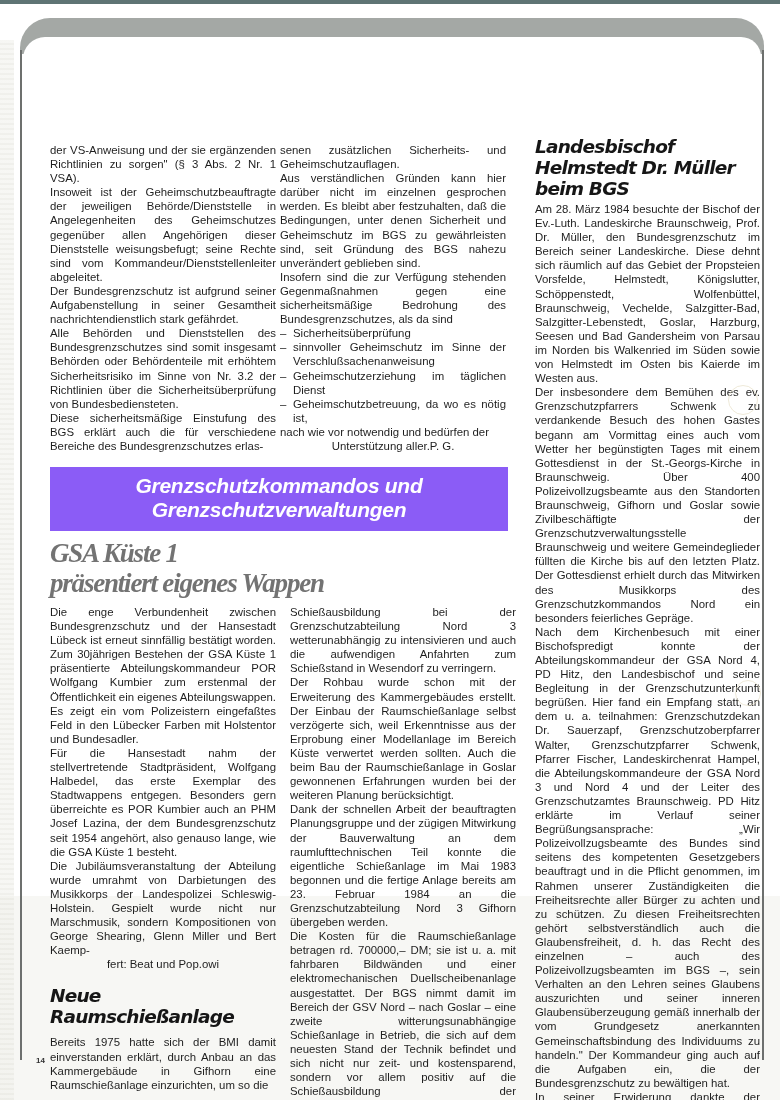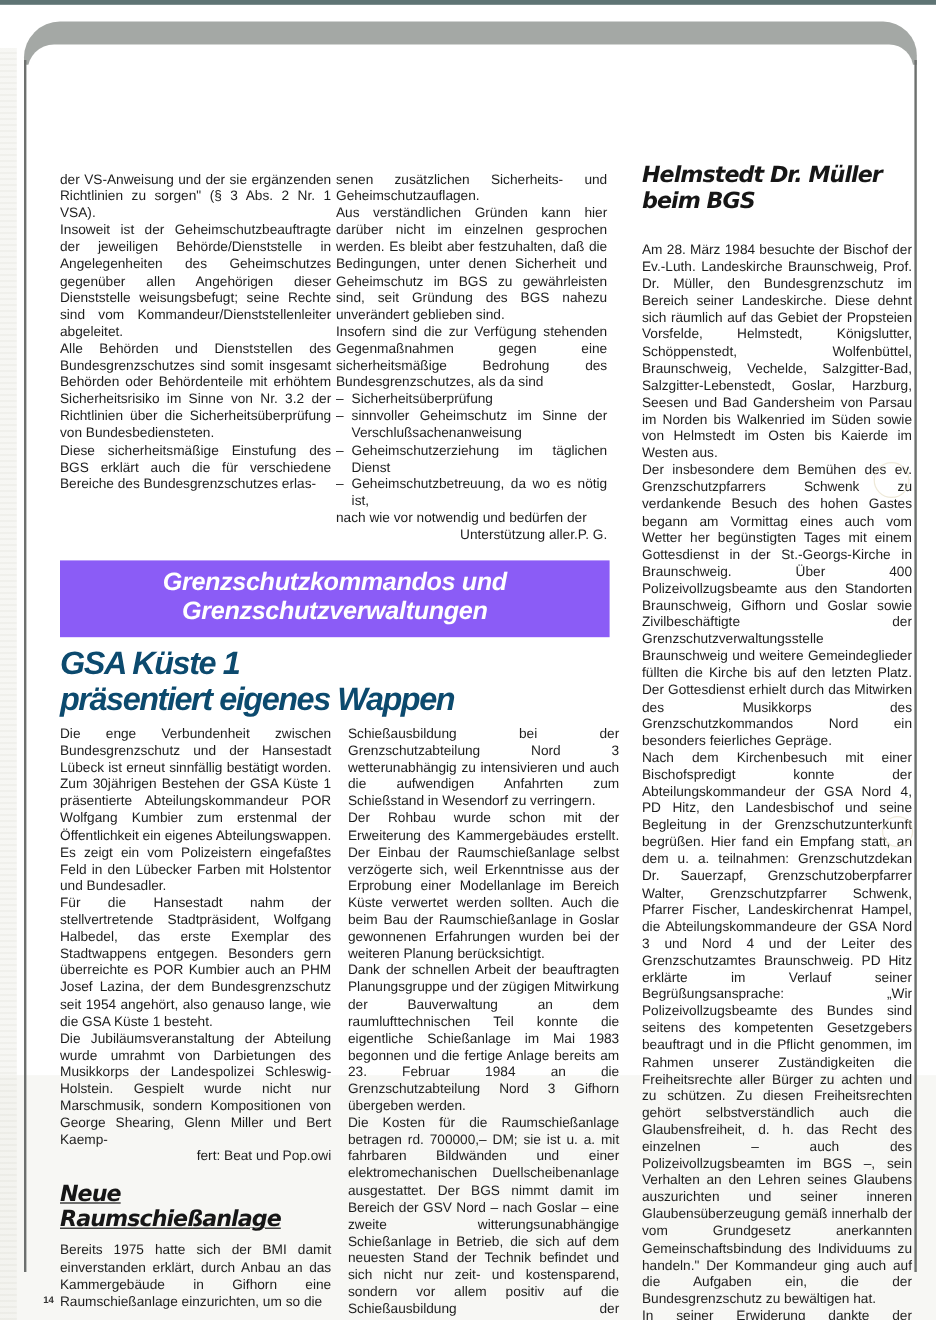--- a/index.html
+++ b/index.html
@@ -55,61 +55,60 @@
   .col-a { left: 50px; top: 143px; width: 226px; }
   .col-b { left: 280px; top: 143px; width: 226px; }
   .col-c { left: 535px; top: 136px; width: 225px; }
   .col-d { left: 50px; top: 605px; width: 226px; }
   .col-e { left: 290px; top: 605px; width: 226px; }
 
   .dash-list { list-style: none; margin: 0; padding: 0; }
   .dash-list li { position: relative; padding-left: 13px; }
   .dash-list li::before { content: "\2013"; position: absolute; left: 0; top: 0; }
 
-  .sig-line { display: flex; justify-content: flex-end; }
+  .sig-line { display: flex; justify-content: center; }
 
   .section-bar {
     position: absolute; left: 50px; top: 467px; width: 458px; height: 64px;
     background: #8b5cf6;
     color: #ffffff;
     text-align: center;
     font-weight: bold; font-style: italic;
     font-size: 21px; line-height: 24px;
     padding-top: 7px; box-sizing: border-box;
     letter-spacing: -0.3px;
   }
   .headline-big {
     position: absolute; left: 50px; top: 538px; width: 470px;
-    font-family: Liberation Sans, sans-serif;
+    font-family: Liberation Serif, serif;
     font-weight: bold; font-style: italic;
     font-size: 27px; line-height: 30px;
     letter-spacing: -1.2px;
-    color: #0c4a6e;
+    color: #737373;
   }
   .headline-c {
     position: absolute; left: 535px; top: 136px; width: 230px;
     font-family: "DejaVu Sans", sans-serif;
     font-weight: bold; font-style: italic;
     font-size: 18.5px; line-height: 21px;
     letter-spacing: -0.8px;
     color: #161616;
   }
   .col-c-body { left: 535px; top: 202px; }
   .headline-small {
     font-family: "DejaVu Sans", sans-serif;
     font-weight: bold; font-style: italic;
     font-size: 18.5px; line-height: 21px;
     letter-spacing: -0.8px;
     text-align: left;
     margin: 14px 0 8px 0;
     color: #161616;
-    text-decoration: underline;
   }
   .page-number {
-    position: absolute; left: 36px; top: 1079px;
+    position: absolute; left: 36px; top: 1056px;
     font-size: 8px; font-weight: bold; color: #333;
   }
   .stain {
     position: absolute; border-radius: 50%;
     border: 1px solid #e7e0c8; opacity: .7;
   }
 </style>
 </head>
 <body>
 
@@ -118,20 +117,21 @@
   <div class="left-speckle"></div>
 
   <div class="banner-full"></div>
   <div class="banner-full-inner"></div>
   <div class="frame-line-left"></div>
   <div class="frame-line-right"></div>
 
   <div class="col col-a">
     <p>der VS-Anweisung und der sie ergänzenden Richtlinien zu sorgen" (§ 3 Abs. 2 Nr. 1 VSA).</p>
     <p>Insoweit ist der Geheimschutzbeauftragte der jeweiligen Behörde/Dienststelle in Angelegenheiten des Geheimschutzes gegenüber allen Angehörigen dieser Dienststelle weisungsbefugt; seine Rechte sind vom Kommandeur/Dienststellenleiter abgeleitet.</p>
+    <p>Der Bundesgrenzschutz ist aufgrund seiner Aufgabenstellung in seiner Gesamtheit nachrichtendienstlich stark gefährdet.</p>
     <p>Alle Behörden und Dienststellen des Bundesgrenzschutzes sind somit insgesamt Behörden oder Behördenteile mit erhöhtem Sicherheitsrisiko im Sinne von Nr. 3.2 der Richtlinien über die Sicherheitsüberprüfung von Bundesbediensteten.</p>
     <p>Diese sicherheitsmäßige Einstufung des BGS erklärt auch die für verschiedene Bereiche des Bundesgrenzschutzes erlas-</p>
   </div>
 
   <div class="col col-b">
     <p>senen zusätzlichen Sicherheits- und Geheimschutzauflagen.</p>
     <p>Aus verständlichen Gründen kann hier darüber nicht im einzelnen gesprochen werden. Es bleibt aber festzuhalten, daß die Bedingungen, unter denen Sicherheit und Geheimschutz im BGS zu gewährleisten sind, seit Gründung des BGS nahezu unverändert geblieben sind.</p>
     <p>Insofern sind die zur Verfügung stehenden Gegenmaßnahmen gegen eine sicherheitsmäßige Bedrohung des Bundesgrenzschutzes, als da sind</p>
     <ul class="dash-list">
       <li>Sicherheitsüberprüfung</li>
@@ -172,20 +172,21 @@
   </div>
 
   <div class="col col-e">
     <p>Schießausbildung bei der Grenzschutzabteilung Nord 3 wetterunabhängig zu intensivieren und auch die aufwendigen Anfahrten zum Schießstand in Wesendorf zu verringern.</p>
     <p>Der Rohbau wurde schon mit der Erweiterung des Kammergebäudes erstellt. Der Einbau der Raumschießanlage selbst verzögerte sich, weil Erkenntnisse aus der Erprobung einer Modellanlage im Bereich Küste verwertet werden sollten. Auch die beim Bau der Raumschießanlage in Goslar gewonnenen Erfahrungen wurden bei der weiteren Planung berücksichtigt.</p>
     <p>Dank der schnellen Arbeit der beauftragten Planungsgruppe und der zügigen Mitwirkung der Bauverwaltung an dem raumlufttechnischen Teil konnte die eigentliche Schießanlage im Mai 1983 begonnen und die fertige Anlage bereits am 23. Februar 1984 an die Grenzschutzabteilung Nord 3 Gifhorn übergeben werden.</p>
     <p>Die Kosten für die Raumschießanlage betragen rd. 700000,– DM; sie ist u. a. mit fahrbaren Bildwänden und einer elektromechanischen Duellscheibenanlage ausgestattet. Der BGS nimmt damit im Bereich der GSV Nord – nach Goslar – eine zweite witterungsunabhängige Schießanlage in Betrieb, die sich auf dem neuesten Stand der Technik befindet und sich nicht nur zeit- und kostensparend, sondern vor allem positiv auf die Schießausbildung der Polizeivollzugsbeamten auswirken wird.</p>
   </div>
 
   <div class="headline-c">
+    <div>Landesbischof</div>
     <div>Helmstedt Dr. Müller</div>
     <div>beim BGS</div>
   </div>
   <div class="col col-c col-c-body">
     <p>Am 28. März 1984 besuchte der Bischof der Ev.-Luth. Landeskirche Braunschweig, Prof. Dr. Müller, den Bundesgrenzschutz im Bereich seiner Landeskirche. Diese dehnt sich räumlich auf das Gebiet der Propsteien Vorsfelde, Helmstedt, Königslutter, Schöppenstedt, Wolfenbüttel, Braunschweig, Vechelde, Salzgitter-Bad, Salzgitter-Lebenstedt, Goslar, Harzburg, Seesen und Bad Gandersheim von Parsau im Norden bis Walkenried im Süden sowie von Helmstedt im Osten bis Kaierde im Westen aus.</p>
     <p>Der insbesondere dem Bemühen des ev. Grenzschutzpfarrers Schwenk zu verdankende Besuch des hohen Gastes begann am Vormittag eines auch vom Wetter her begünstigten Tages mit einem Gottesdienst in der St.-Georgs-Kirche in Braunschweig. Über 400 Polizeivollzugsbeamte aus den Standorten Braunschweig, Gifhorn und Goslar sowie Zivilbeschäftigte der Grenzschutzverwaltungsstelle Braunschweig und weitere Gemeindeglieder füllten die Kirche bis auf den letzten Platz. Der Gottesdienst erhielt durch das Mitwirken des Musikkorps des Grenzschutzkommandos Nord ein besonders feierliches Gepräge.</p>
     <p>Nach dem Kirchenbesuch mit einer Bischofspredigt konnte der Abteilungskommandeur der GSA Nord 4, PD Hitz, den Landesbischof und seine Begleitung in der Grenzschutzunterkunft begrüßen. Hier fand ein Empfang statt, an dem u. a. teilnahmen: Grenzschutzdekan Dr. Sauerzapf, Grenzschutzoberpfarrer Walter, Grenzschutzpfarrer Schwenk, Pfarrer Fischer, Landeskirchenrat Hampel, die Abteilungskommandeure der GSA Nord 3 und Nord 4 und der Leiter des Grenzschutzamtes Braunschweig. PD Hitz erklärte im Verlauf seiner Begrüßungsansprache: „Wir Polizeivollzugsbeamte des Bundes sind seitens des kompetenten Gesetzgebers beauftragt und in die Pflicht genommen, im Rahmen unserer Zuständigkeiten die Freiheitsrechte aller Bürger zu achten und zu schützen. Zu diesen Freiheitsrechten gehört selbstverständlich auch die Glaubensfreiheit, d. h. das Recht des einzelnen – auch des Polizeivollzugsbeamten im BGS –, sein Verhalten an den Lehren seines Glaubens auszurichten und seiner inneren Glaubensüberzeugung gemäß innerhalb der vom Grundgesetz anerkannten Gemeinschaftsbindung des Individuums zu handeln." Der Kommandeur ging auch auf die Aufgaben ein, die der Bundesgrenzschutz zu bewältigen hat.</p>
     <p>In seiner Erwiderung dankte der Landesbischof für die ihm gebotene Möglichkeit, die Institution Bundesgrenzschutz näher ken-</p>
   </div>
 

